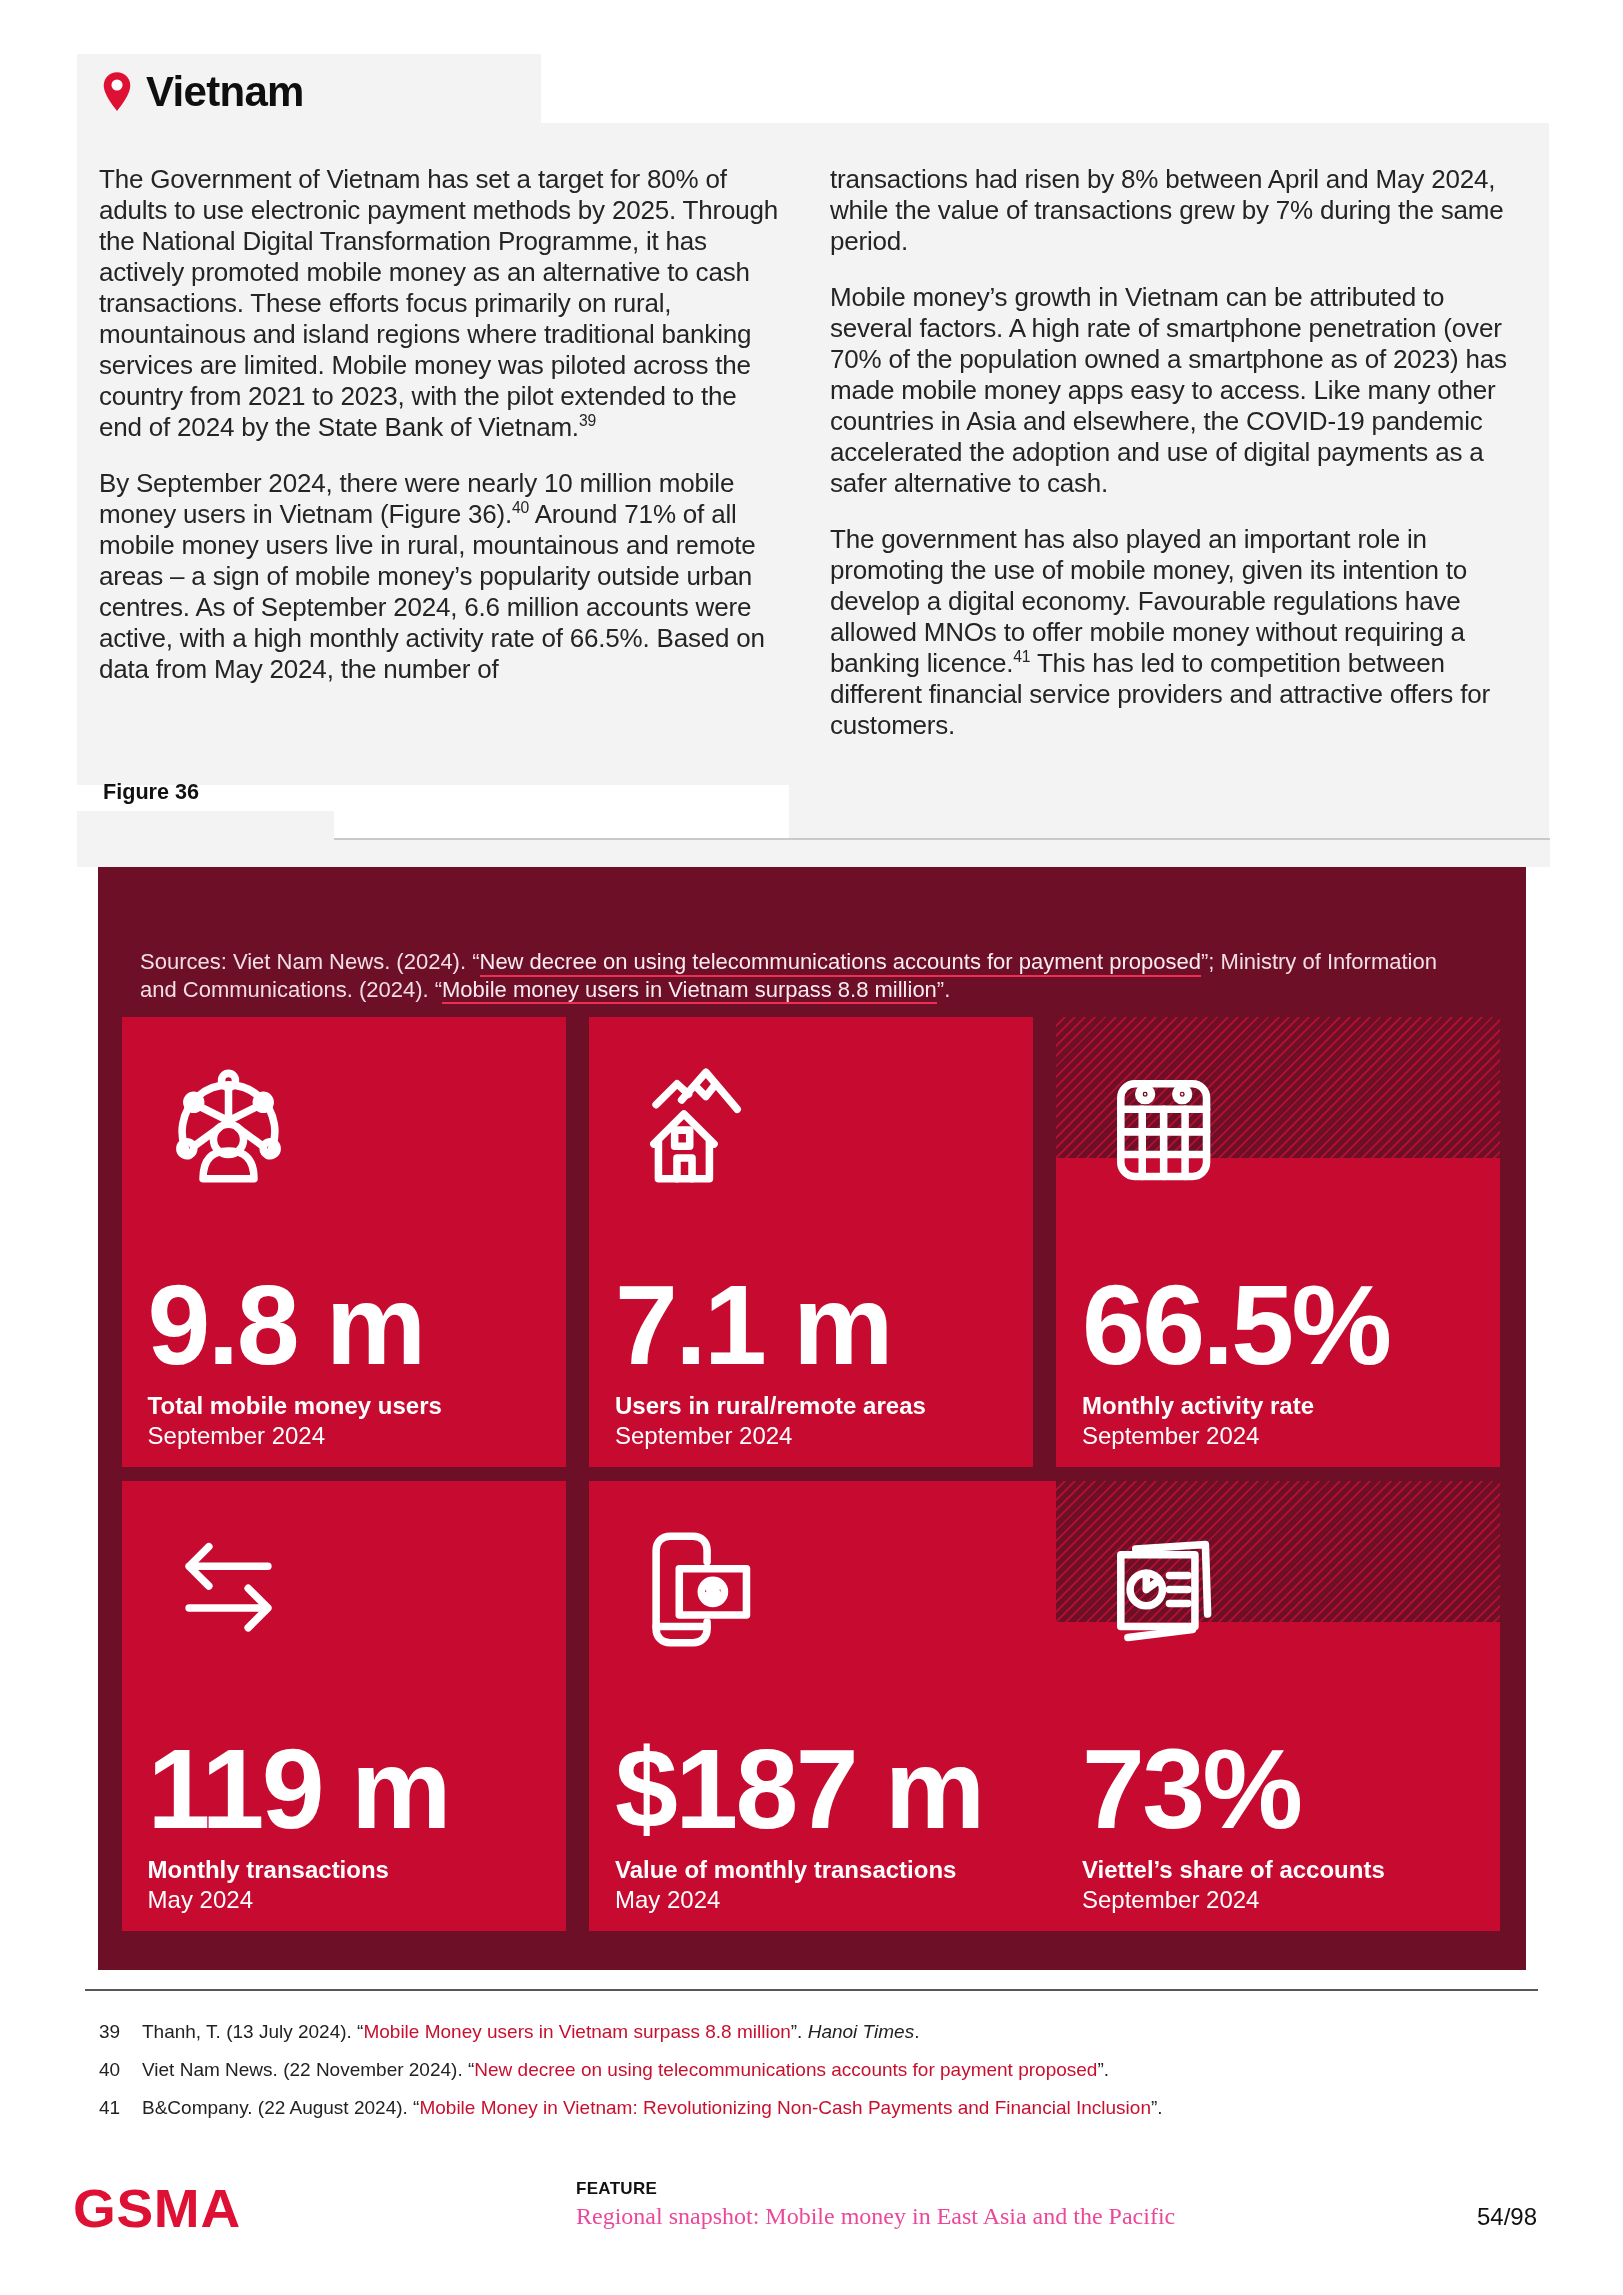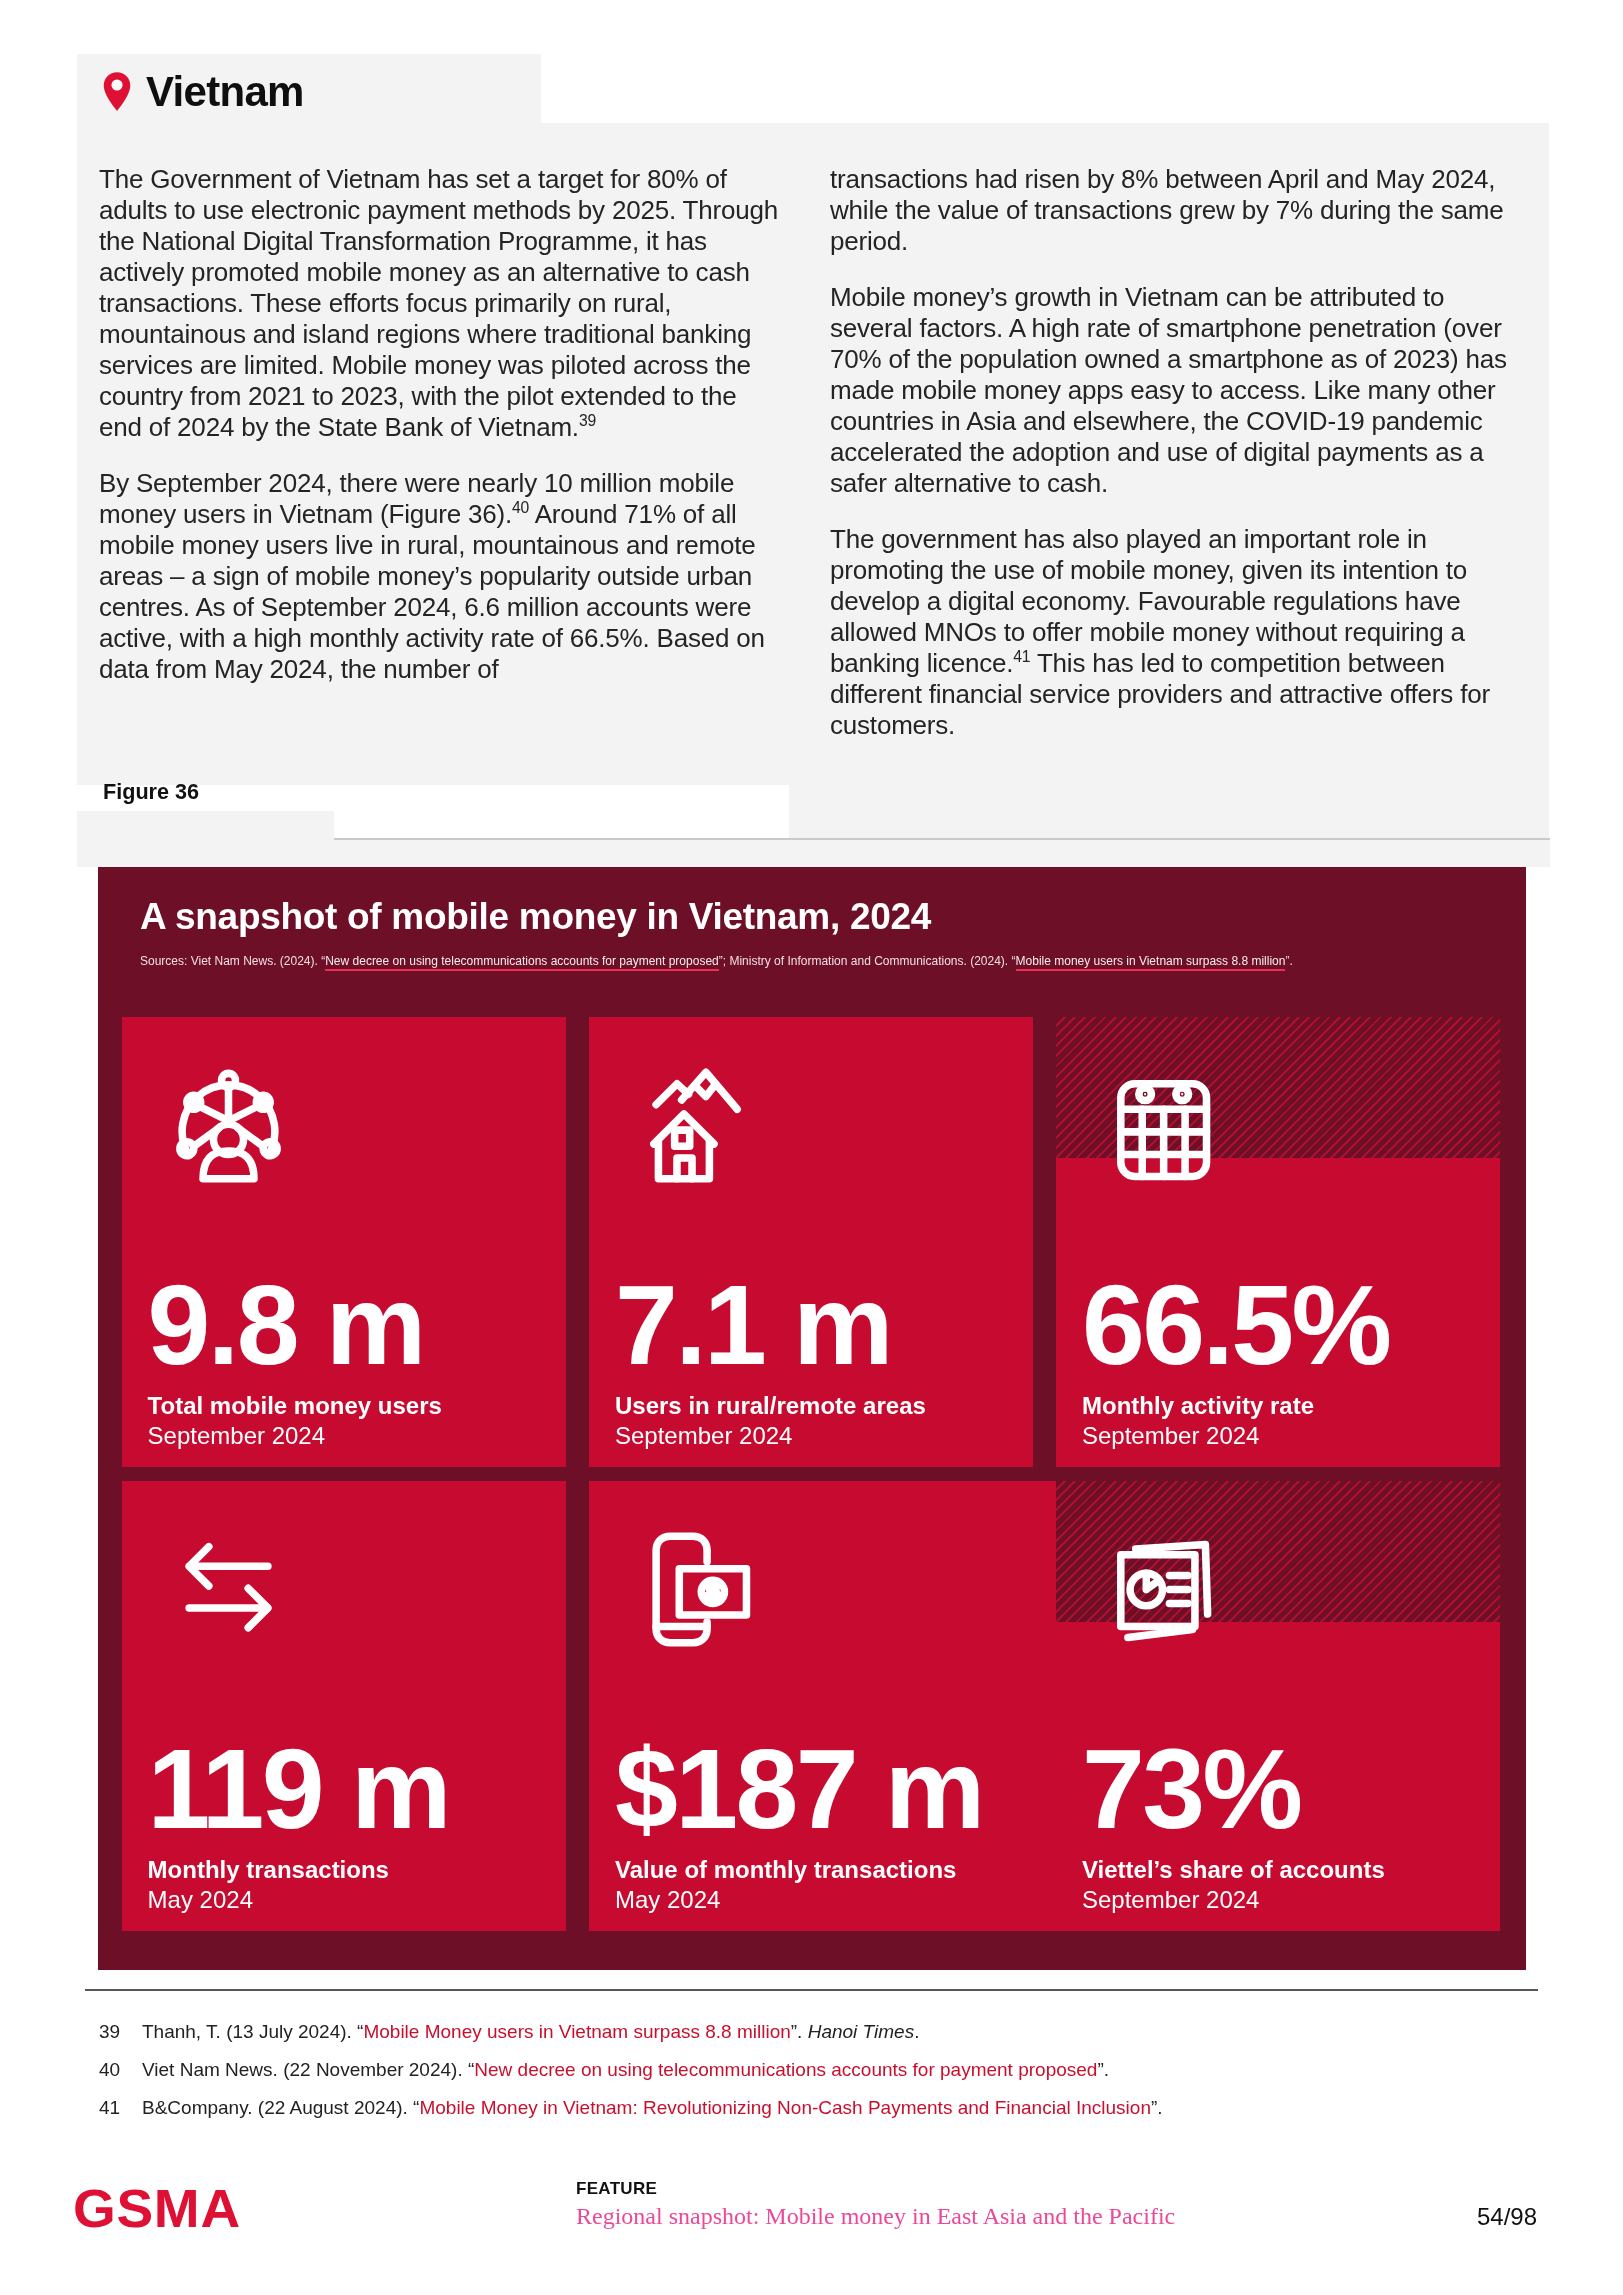--- a/index.html
+++ b/index.html
@@ -20,21 +20,21 @@
   .col{width:686px;font-size:26px;line-height:31px;letter-spacing:-0.2px;color:#242424;}
   .col-left{left:99px;top:164px;}
   .col-right{left:830px;top:164px;}
   .col p{margin:0 0 25px 0;}
   sup{font-size:15.7px;line-height:0;}
   
   .fig-label{left:103px;top:779px;font-size:21.6px;font-weight:700;color:#111;}
   
   .card{left:98px;top:867px;width:1428px;height:1103px;background:#6E0F28;}
   .card-title{position:absolute;left:42px;top:29px;font-size:37px;font-weight:700;color:#ffffff;letter-spacing:-0.3px;}
-  .card-sources{position:absolute;left:42px;top:81px;width:1322px;font-size:12px;line-height:27.5px;color:#F2DFE5;font-weight:400;}
+  .card-sources{position:absolute;left:42px;top:81px;width:1322px;font-size:22px;line-height:27.5px;color:#F2DFE5;font-weight:400;}
   .src-link{color:#F8ECF0;text-decoration:none;border-bottom:2px solid #EF2D55;padding-bottom:0.7px;cursor:pointer;}
   
   .tile{position:absolute;width:444px;height:450px;background:#C60A30;}
   .t1{left:23.6px;top:150px;}  .t2{left:491px;top:150px;}  .t3{left:958px;top:150px;}
   .t4{left:23.6px;top:614px;}  .t5{left:491px;top:614px;padding-left:44px;}  .t6{left:958px;top:614px;}
   .tile.hatched{background:linear-gradient(#C60A30,#C60A30);}
   .tile.hatched::before{content:"";position:absolute;left:0;top:0;right:0;height:141px;
      background-color:#6E0F28;
      background-image:repeating-linear-gradient(135deg, transparent 0 5.2px, #AF0E2E 5.2px 7.2px);}
   .tile-icon{position:absolute;left:37px;top:39px;width:139px;height:139px;z-index:2;}
@@ -86,21 +86,20 @@
 
   <div class="abs col col-right">
     <p><span>transactions had risen by 8% between April and May 2024, while the value of transactions grew by 7% during the same period.</span><sup></sup><span></span></p>
     <p><span>Mobile money’s growth in Vietnam can be attributed to several factors. A high rate of smartphone penetration (over 70% of the population owned a smartphone as of 2023) has made mobile money apps easy to access. Like many other countries in Asia and elsewhere, the COVID-19 pandemic accelerated the adoption and use of digital payments as a safer alternative to cash.</span><sup></sup><span></span></p>
     <p><span>The government has also played an important role in promoting the use of mobile money, given its intention to develop a digital economy. Favourable regulations have allowed MNOs to offer mobile money without requiring a banking licence.</span><sup>41</sup><span> This has led to competition between different financial service providers and attractive offers for customers.</span></p>
   </div>
 
   <div class="abs fig-label">Figure 36</div>
 
   <div class="abs card">
-    <div class="card-title">A snapshot of mobile money in Vietnam, 2024</div>
     <div class="card-sources"><span>Sources: Viet Nam News. (2024). “</span><a class="src-link">New decree on using telecommunications accounts for payment proposed</a><span>”; Ministry of Information and Communications. (2024). “</span><a class="src-link">Mobile money users in Vietnam surpass 8.8 million</a><span>”.</span></div>
 
     <div class="tile t1">
       <span class="tile-icon">
         <svg viewBox="0 0 120 120" class="icon-stroke">
           <path d="M26 86 A40 40 0 1 1 94 86"></path>
           <circle cx="30" cy="40" r="6"></circle>
             <circle cx="60" cy="21" r="6"></circle>
             <circle cx="90" cy="40" r="6"></circle>
           <circle cx="24" cy="80" r="6"></circle>

